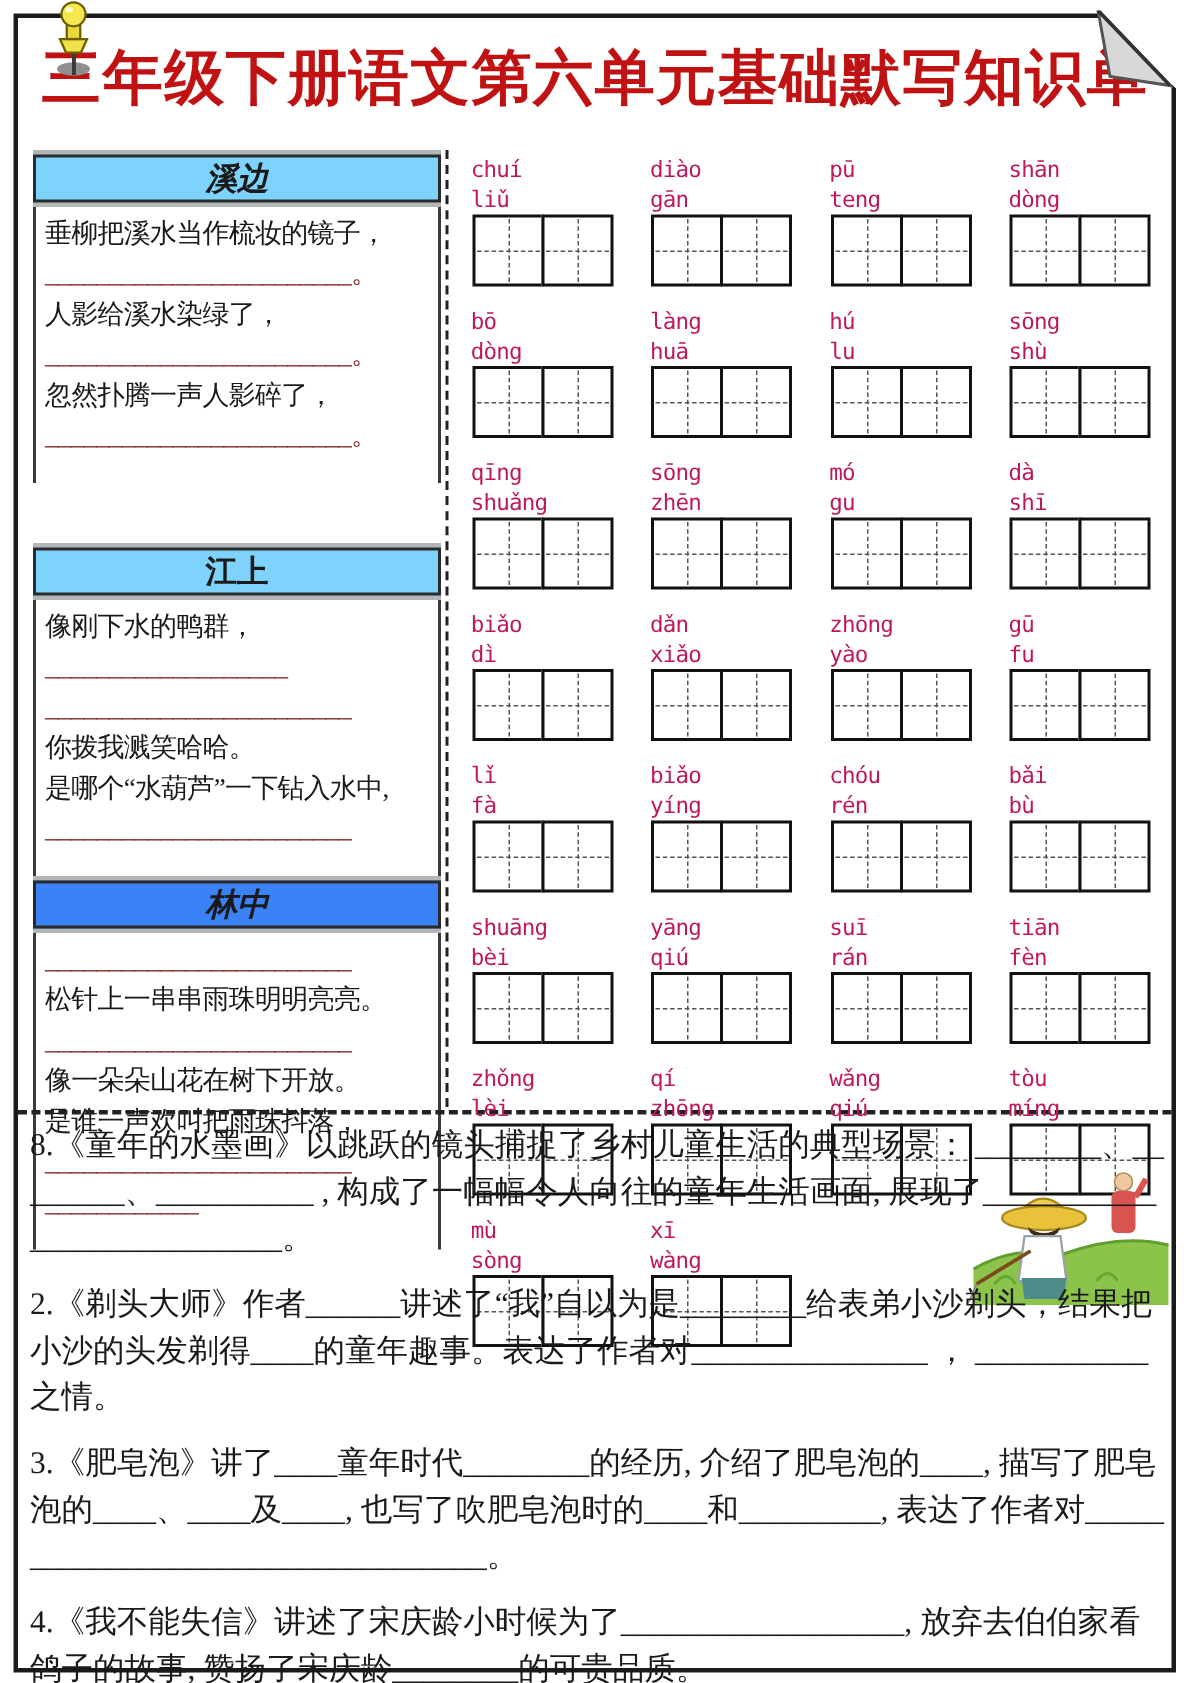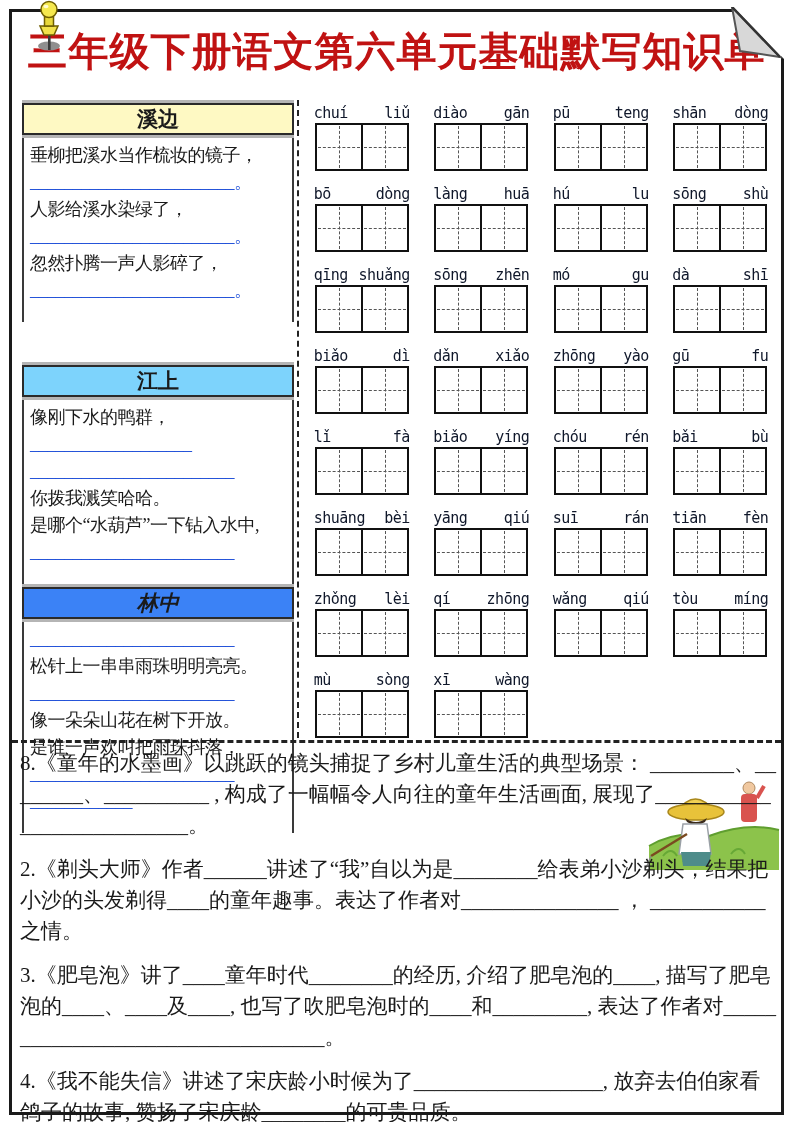--- a/index.html
+++ b/index.html
@@ -7,30 +7,30 @@
          font-family:"Liberation Serif","DejaVu Serif",serif;color:#1a1a1a;}
   .frame{position:absolute;left:9px;top:9px;right:9px;bottom:7px;border:3px solid #1a1a1a;}
   .title{position:absolute;left:20px;right:20px;top:24px;margin:0;text-align:center;
          font-size:40px;font-weight:900;letter-spacing:1px;white-space:nowrap;}
   
   .poem-panel{position:absolute;left:22px;top:100px;width:272px;}
   .sec-header{background:#f5e9c0;border:2px solid #2a2a2a;box-shadow:0 -3px 0 #b5b5b5,0 3px 0 #b5b5b5;
               margin:3px 0;height:28px;line-height:28px;text-align:center;font-weight:bold;font-size:21px;}
   .sec-body{border-left:2px solid #3a3a3a;border-right:2px solid #3a3a3a;padding:4px 6px 18px 6px;}
   .poem-line{font-size:18px;line-height:27px;letter-spacing:-0.5px;white-space:nowrap;}
-  .poem-line.blank{color:#1d4ed8;}
+  .poem-line.blank{color:#7f1d1d;}
   
   .v-divider{position:absolute;left:297px;top:100px;height:638px;border-left:2px dashed #222;}
   .h-divider{position:absolute;left:12px;right:12px;top:740px;border-top:3px dashed #222;}
   
   .grid-area{position:absolute;left:302px;top:103px;width:478px;display:grid;
              grid-template-columns:repeat(4,1fr);row-gap:13px;justify-items:center;}
   .word{display:flex;flex-direction:column;align-items:center;}
   .pinyin{display:flex;justify-content:space-between;width:96px;font-family:"DejaVu Sans Mono",monospace;
-          font-size:15px;line-height:20px;color:#0f172a;white-space:nowrap;letter-spacing:-0.5px;}
+          font-size:15px;line-height:20px;color:#be185d;white-space:nowrap;letter-spacing:-0.5px;flex-direction:column;}
   .tzg{display:flex;}
   .cell{width:44px;height:44px;border:2px solid #111;position:relative;background:#fff;}
   .cell + .cell{margin-left:-2px;}
   .cell::before{content:"";position:absolute;left:50%;top:1px;bottom:1px;border-left:1px dashed #555;}
   .cell::after{content:"";position:absolute;top:50%;left:1px;right:1px;border-top:1px dashed #555;}
   
   .questions{position:absolute;left:20px;right:16px;top:748px;z-index:2;}
   .question{font-size:21px;line-height:31px;margin-bottom:13px;word-break:break-all;}
   
   .pushpin{position:absolute;left:28px;top:0;z-index:5;}
@@ -54,21 +54,21 @@
 
   <svg class="fold" width="58" height="58" viewBox="0 0 58 58">
     <polygon points="4,0 58,0 58,54" fill="#ffffff"></polygon>
     <polygon points="4,0 52,50 12,44" fill="#d8d8d8" stroke="#555" stroke-width="2"></polygon>
     <line x1="4" y1="0" x2="52" y2="50" stroke="#333" stroke-width="2.5"></line>
   </svg>
 
   <h1 class="title" style="color: rgb(192, 18, 18);">三年级下册语文第六单元基础默写知识单</h1>
 
   <div class="poem-panel">
-      <div class="sec-header" style="background: #fef9c3;">溪边</div>
+      <div class="sec-header" style="background: #7dd3fc; font-style: italic;">溪边</div>
       <div class="sec-body">
         <div class="poem-line">垂柳把溪水当作梳妆的镜子，</div>
         <div class="poem-line blank">________________________。</div>
         <div class="poem-line">人影给溪水染绿了，</div>
         <div class="poem-line blank">________________________。</div>
         <div class="poem-line">忽然扑腾一声人影碎了，</div>
         <div class="poem-line blank">________________________。</div>
       </div>
       <div class="sec-header" style="background: #7dd3fc; margin-top: 43px;">江上</div>
       <div class="sec-body">

